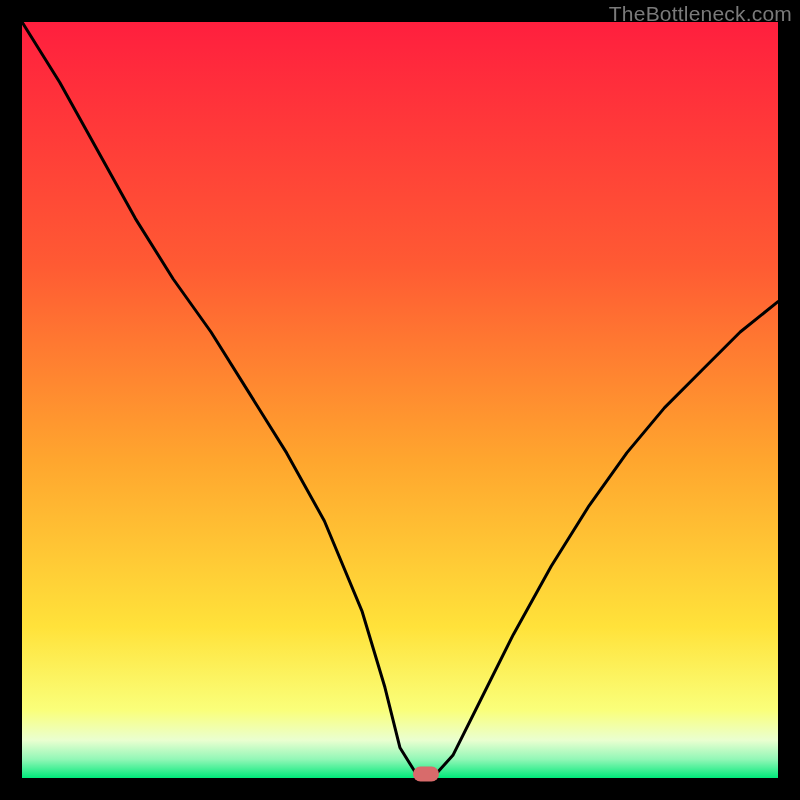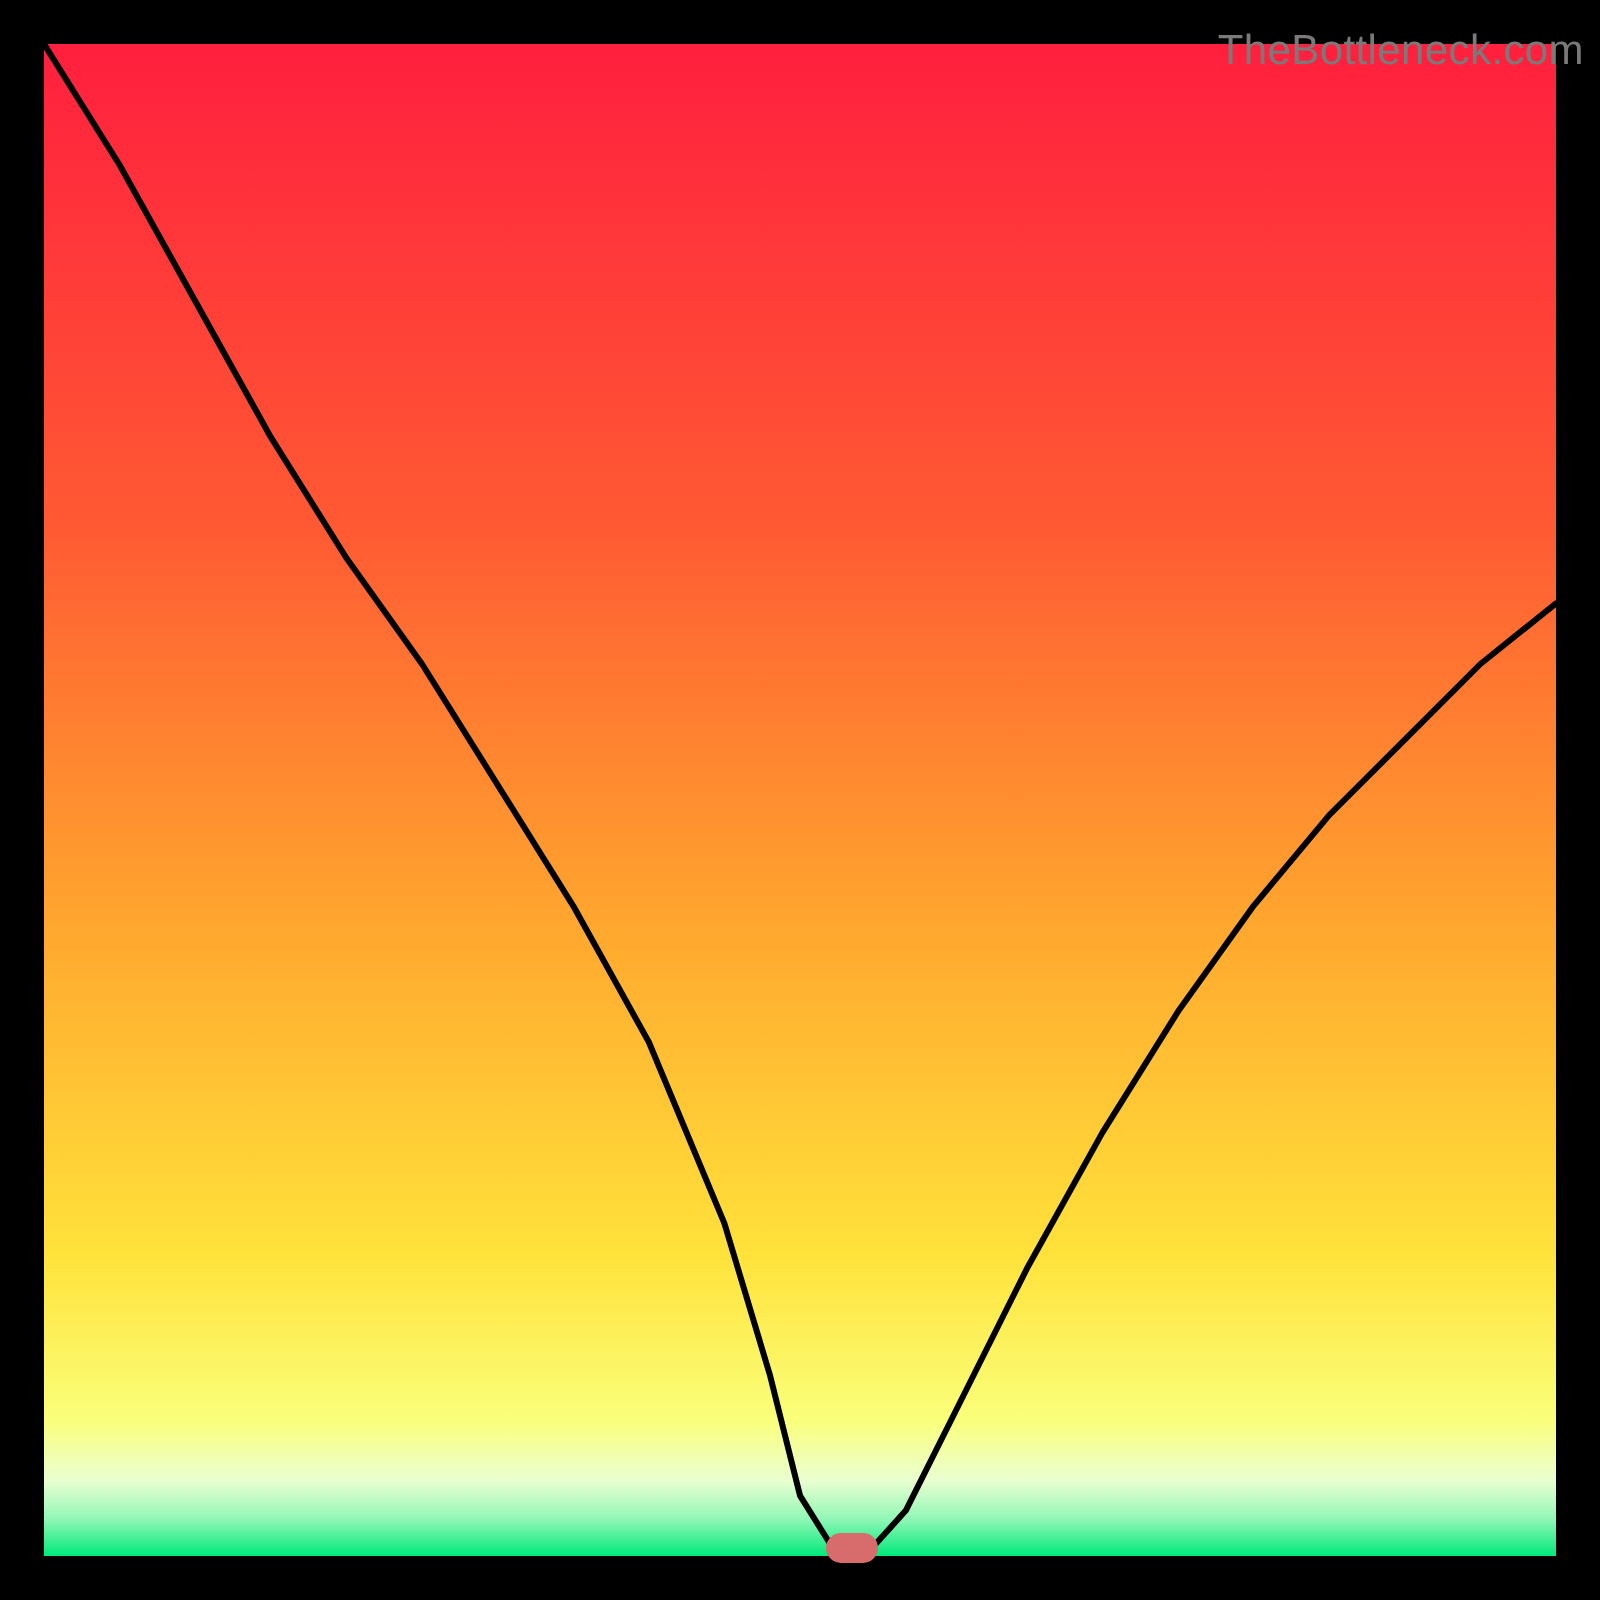--- a/index.html
+++ b/index.html
@@ -20,21 +20,20 @@
   .watermark {
     position: absolute;
     top: 2px;
     right: 8px;
     color: #7a7a7a;
     font-size: 21px;
     font-weight: 500;
     letter-spacing: 0.2px;
     z-index: 20;
     user-select: none;
-    margin-top: 12px;
   }
   .plot-wrap {
     position: absolute;
     left: 22px;
     top: 22px;
     width: 756px;
     height: 756px;
     background: #000;
   }
   svg.plot {

